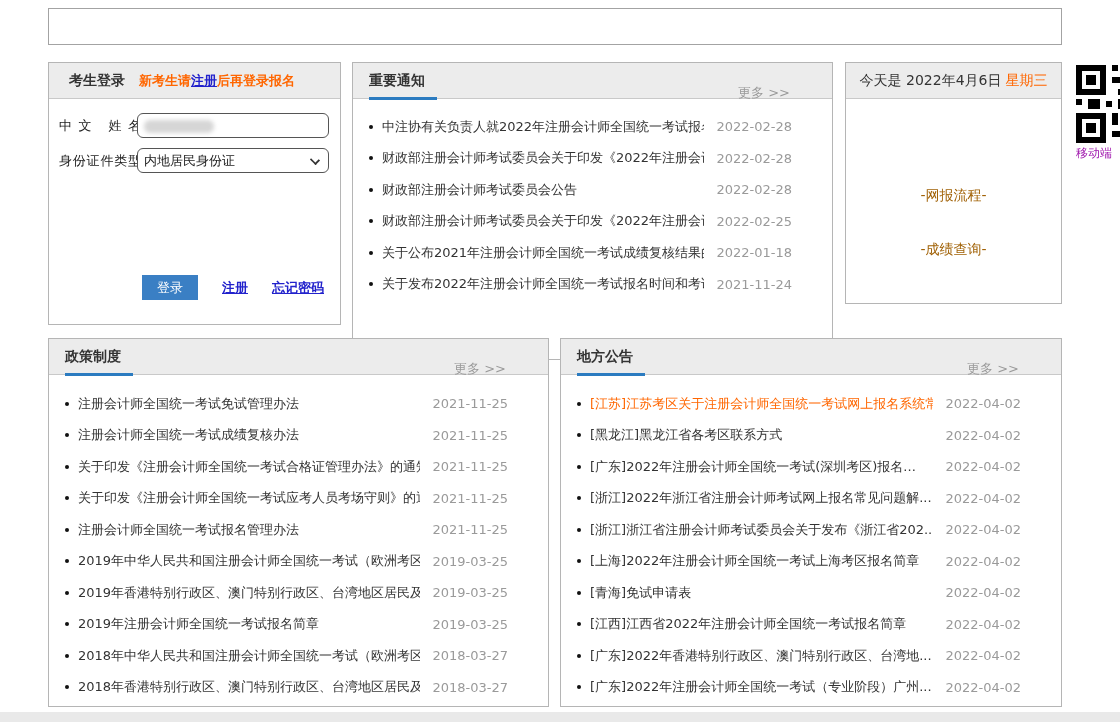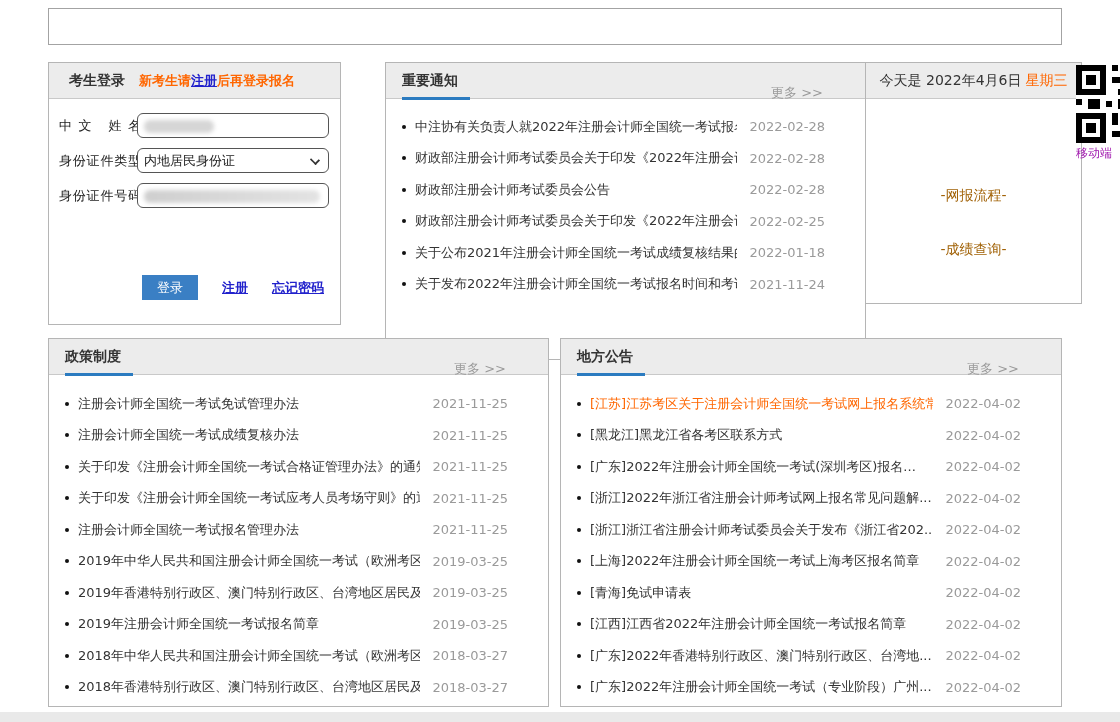--- a/index.html
+++ b/index.html
@@ -71,40 +71,40 @@
   .btn-row{ position:absolute; top:176px; left:93px; display:flex; align-items:center; }
   .login-btn{
     width:56px; height:25px; background:#3a7fc4; color:#fff; border:none;
     font-size:13px; font-family:inherit; border-radius:0; cursor:pointer;
   }
   .btn-row a{
     margin-left:24px; color:var(--link-blue,#2222cc); font-weight:bold;
     text-decoration:underline; font-size:13px; cursor:pointer; white-space:nowrap;
   }
   
-  .notices-panel{ left:352px; top:62px; width:481px; height:298px;margin-left:33px; }
+  .notices-panel{ left:352px; top:62px; width:481px; height:298px; }
   .policy-panel { left:48px;  top:338px; width:501px; height:369px; }
   .local-panel  { left:560px; top:338px; width:502px; height:369px; }
   ul.news-list{ list-style:none; padding-top:12px; }
   .policy-panel ul.news-list, .local-panel ul.news-list{ padding-top:13px; }
   .news-row{
     display:flex; align-items:center; height:31.5px; padding:0 40px 0 16px;
   }
   .bullet{
     width:4px; height:4px; border-radius:50%; background:#111;
     flex:0 0 4px; margin-right:9px;
   }
   .news-link{
     flex:1; color:#333; font-size:13px; text-decoration:none; cursor:pointer;
     white-space:nowrap; overflow:hidden; margin-right:12px;
   }
   .news-link.highlight{ color:var(--orange,#ff6600); }
   .news-date{ color:#9a9a9a; font-size:13px; flex:0 0 auto; }
   
-  .today-panel{ left:865px; top:62px; width:217px; height:242px; }
+  .today-panel{ left:845px; top:62px; width:217px; height:242px; }
   .today-panel .panel-header{ justify-content:center; }
   .today-text{ font-size:14px; color:#333; }
   .today-weekday{ color:var(--orange,#ff6600); margin-left:4px; }
   .today-body{ padding-top:88px; text-align:center; }
   .today-body a{
     display:block; color:#a16207; font-size:14px; text-decoration:none;
     cursor:pointer; margin-bottom:36px;
   }
   
   .qr-wrap{ position:absolute; left:1076px; top:65px; width:44px; overflow:visible; }
@@ -132,26 +132,20 @@
       <div class="input">
           <span class="blur-blob blob-name"></span>
         </div>
     </div>
     <div class="form-row row-type">
       <label>身份证件类型</label>
       <div class="input select-box">
         <div class="sel-value">内地居民身份证</div>
         <span class="chevron"></span>
       </div>
-    </div>
-    <div class="form-row row-id">
-      <label>身份证件号码</label>
-      <div class="input">
-          <span class="blur-blob blob-id"></span>
-        </div>
     </div>
     <div class="btn-row">
       <button class="login-btn">登录</button>
       <a>注册</a>
       <a>忘记密码</a>
     </div>
   </div>
 </div>
 
 <div class="panel notices-panel">

